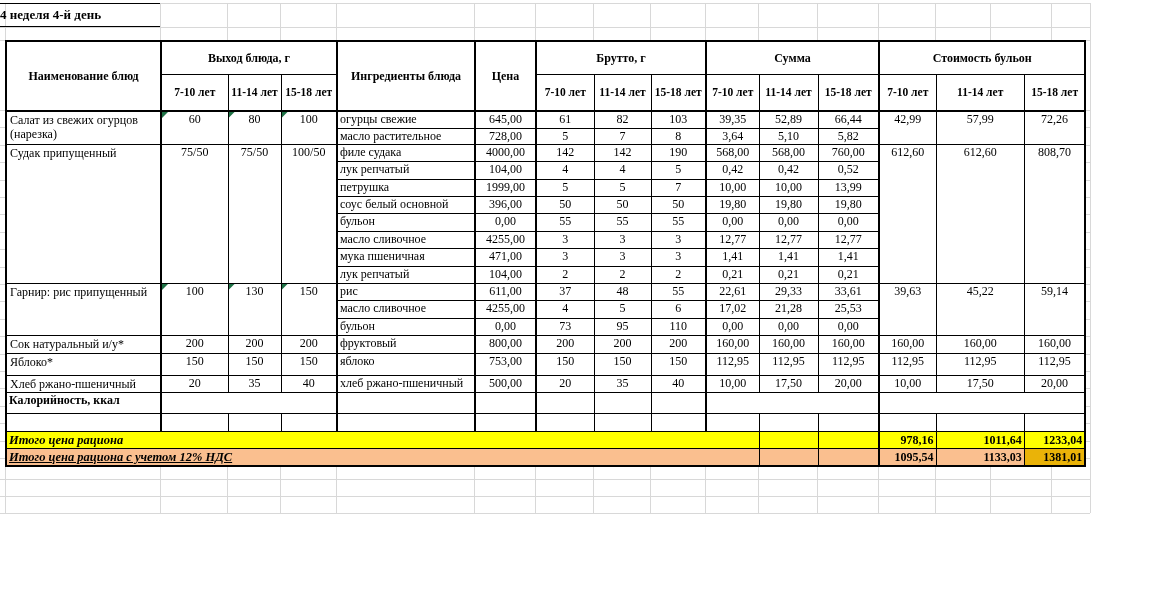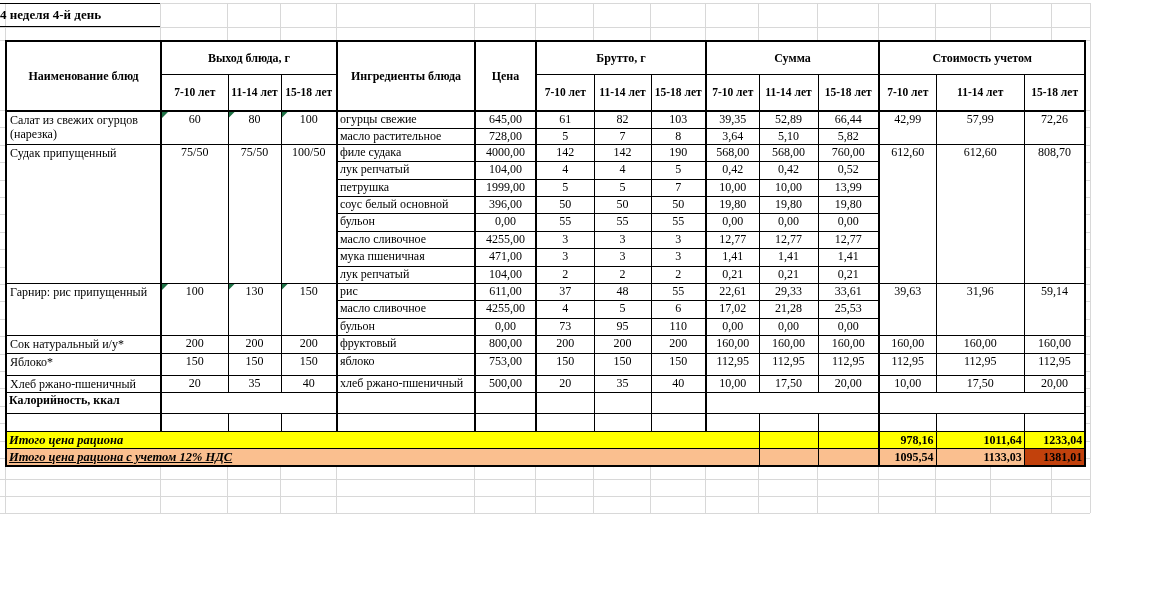--- a/index.html
+++ b/index.html
@@ -98,21 +98,21 @@
         <col style="width: 61px;">
       </colgroup>
     <thead id="thead">
         <tr style="height: 33px;">
           <th class="bb2" rowspan="2">Наименование блюд</th>
           <th class="bl2" colspan="3">Выход блюда, г</th>
           <th class="bl2 bb2" rowspan="2">Ингредиенты блюда</th>
           <th class="bl2 bb2" rowspan="2">Цена</th>
           <th class="bl2" colspan="3">Брутто, г</th>
           <th class="bl2" colspan="3">Сумма</th>
-          <th class="bl2" colspan="3">Стоимость учетом</th>
+          <th class="bl2" colspan="3">Стоимость бульон</th>
         </tr>
         <tr style="height: 37px;">
           <th class="sub bb2 bl2">7-10 лет</th>
           <th class="sub bb2">11-14 лет</th>
           <th class="sub bb2">15-18 лет</th>
           <th class="sub bb2 bl2">7-10 лет</th>
           <th class="sub bb2">11-14 лет</th>
           <th class="sub bb2">15-18 лет</th>
           <th class="sub bb2 bl2">7-10 лет</th>
           <th class="sub bb2">11-14 лет</th>
@@ -244,21 +244,21 @@
           <td class="num flag" rowspan="3"><span class="tri" style="background: rgb(30, 113, 69);"></span><span>150</span></td>
           <td class="txt bl2">рис</td>
           <td class="num bl2">611,00</td>
           <td class="num bl2">37</td>
           <td class="num">48</td>
           <td class="num">55</td>
           <td class="num bl2">22,61</td>
           <td class="num">29,33</td>
           <td class="num">33,61</td>
           <td class="num bl2" rowspan="3">39,63</td>
-          <td class="num" rowspan="3">31,96</td>
+          <td class="num" rowspan="3">45,22</td>
           <td class="num" rowspan="3">59,14</td>
         </tr>
         <tr style="height: 17.4px;">
           <td class="txt bl2">масло сливочное</td>
           <td class="num bl2">4255,00</td>
           <td class="num bl2">4</td>
           <td class="num">5</td>
           <td class="num">6</td>
           <td class="num bl2">17,02</td>
           <td class="num">21,28</td>
@@ -360,17 +360,17 @@
           <td class="total-val bl2" style="background: rgb(255, 255, 0);">978,16</td>
           <td class="total-val" style="background: rgb(255, 255, 0); padding-left: 47px;">1011,64</td>
           <td class="total-val" style="background: rgb(255, 255, 0);">1233,04</td>
         </tr>
         <tr style="height: 17.3px;">
           <td class="total-label" colspan="10" style="background: rgb(250, 191, 143); text-decoration: underline;">Итого цена рациона с учетом 12% НДС</td>
           <td style="background: rgb(250, 191, 143);"></td>
           <td style="background: rgb(250, 191, 143);"></td>
           <td class="total-val bl2" style="background: rgb(250, 191, 143);">1095,54</td>
           <td class="total-val" style="background: rgb(250, 191, 143);">1133,03</td>
-          <td class="total-val" style="background: #c2410c; padding-left: 8px;">1381,01</td>
+          <td class="total-val" style="background: #eab308; padding-left: 8px;">1381,01</td>
         </tr>
       </tbody>
   </table>
 </div>
 
 </body></html>

